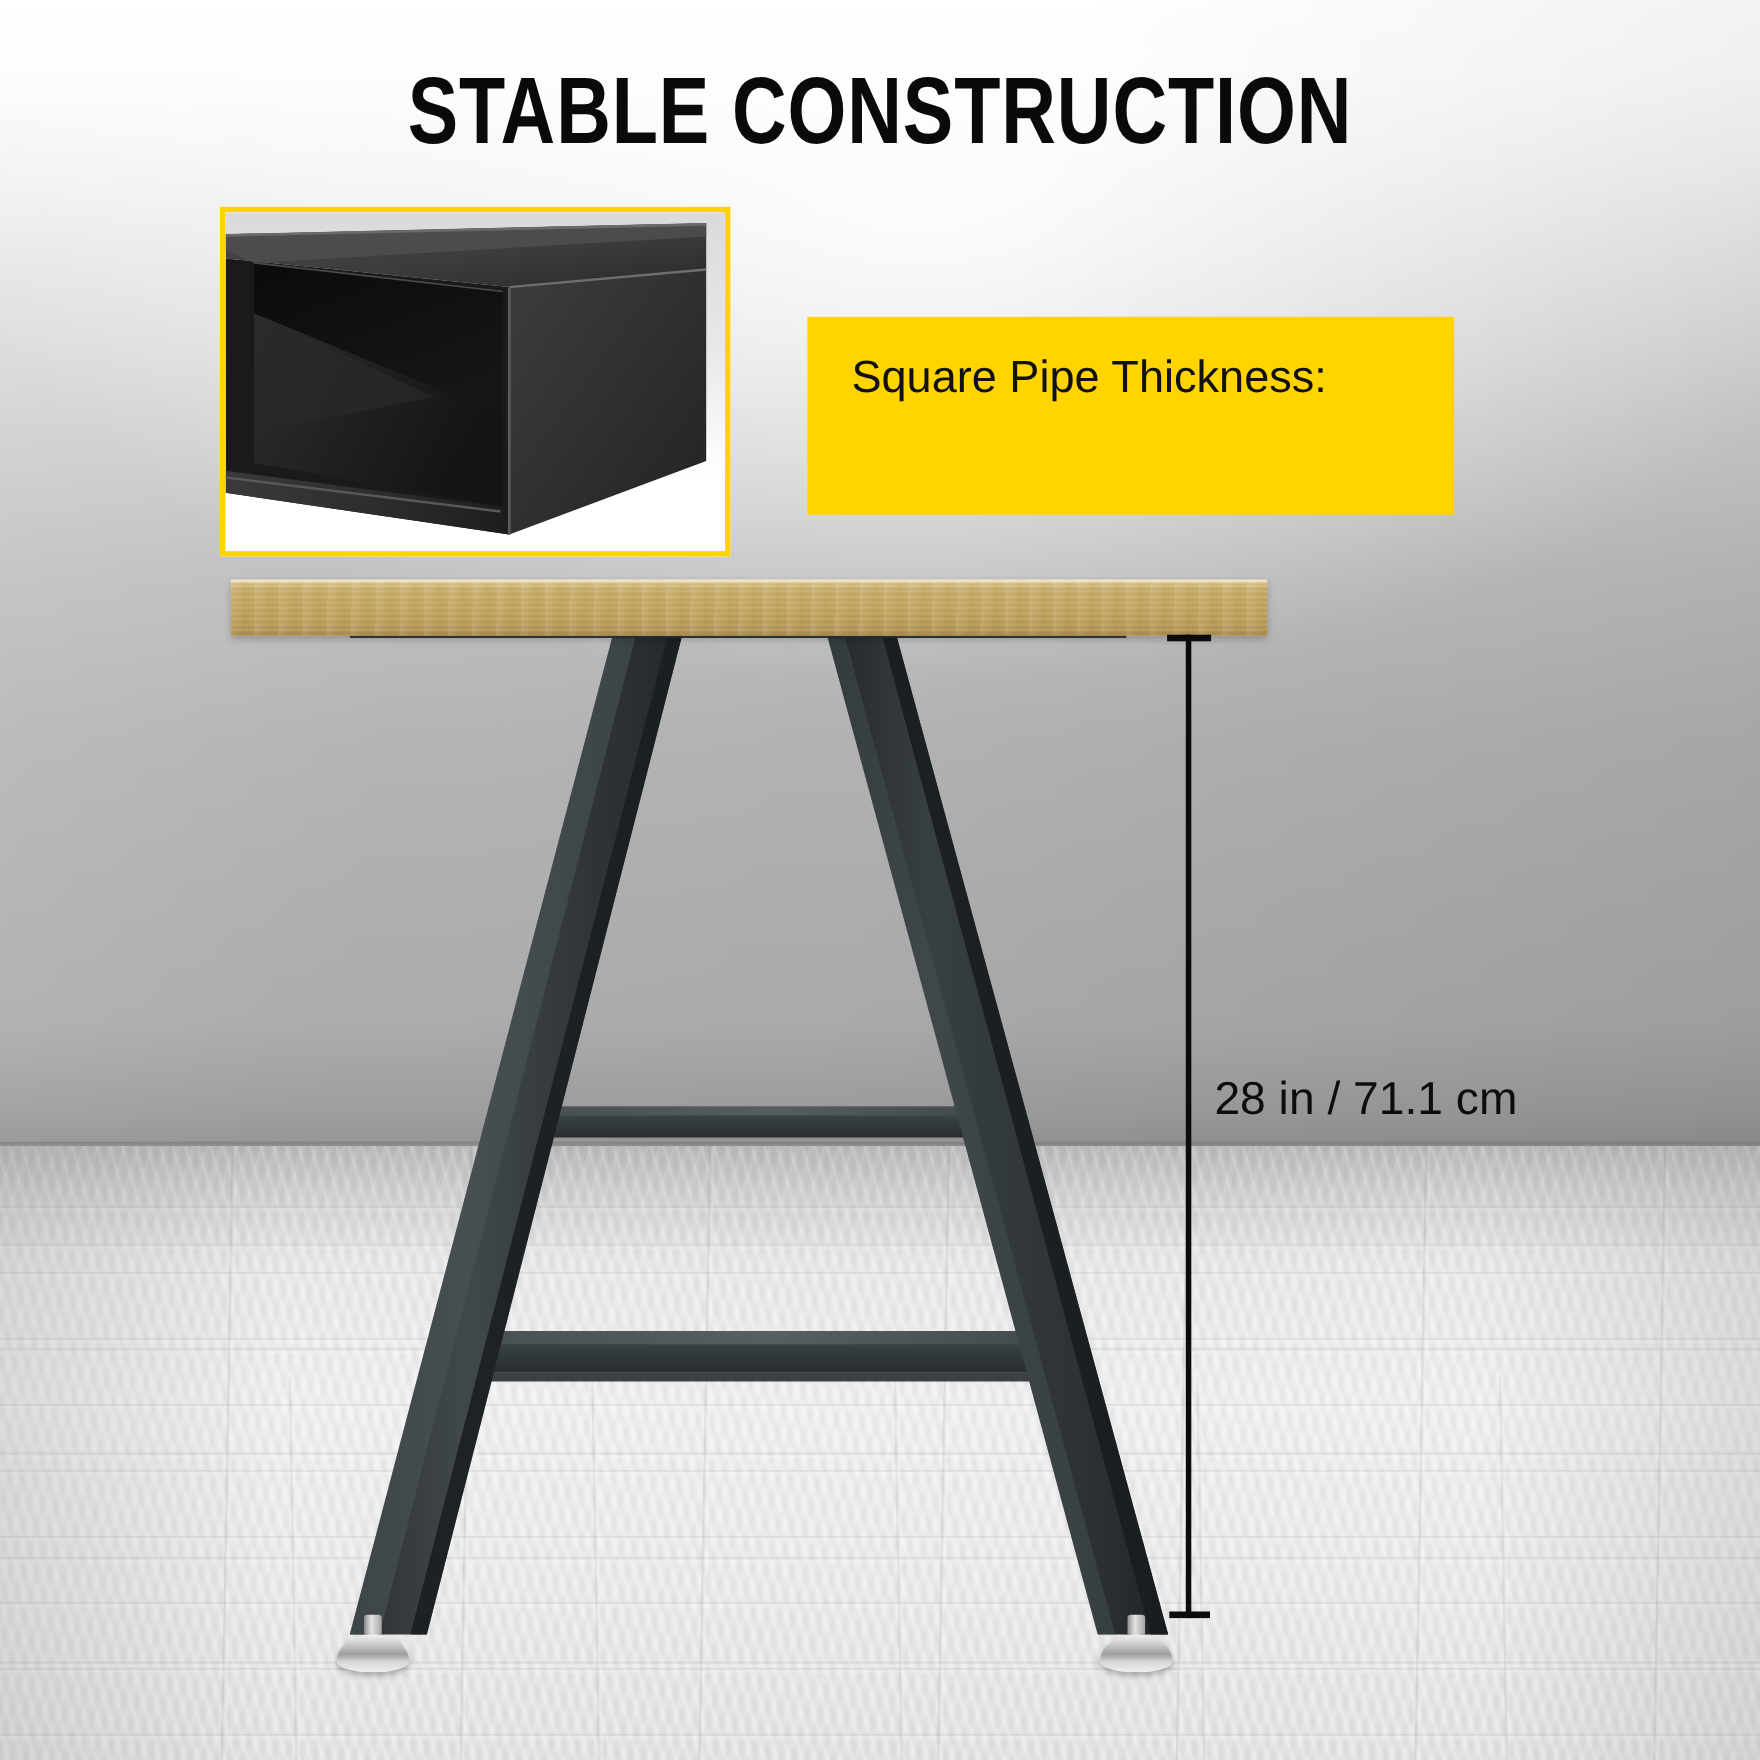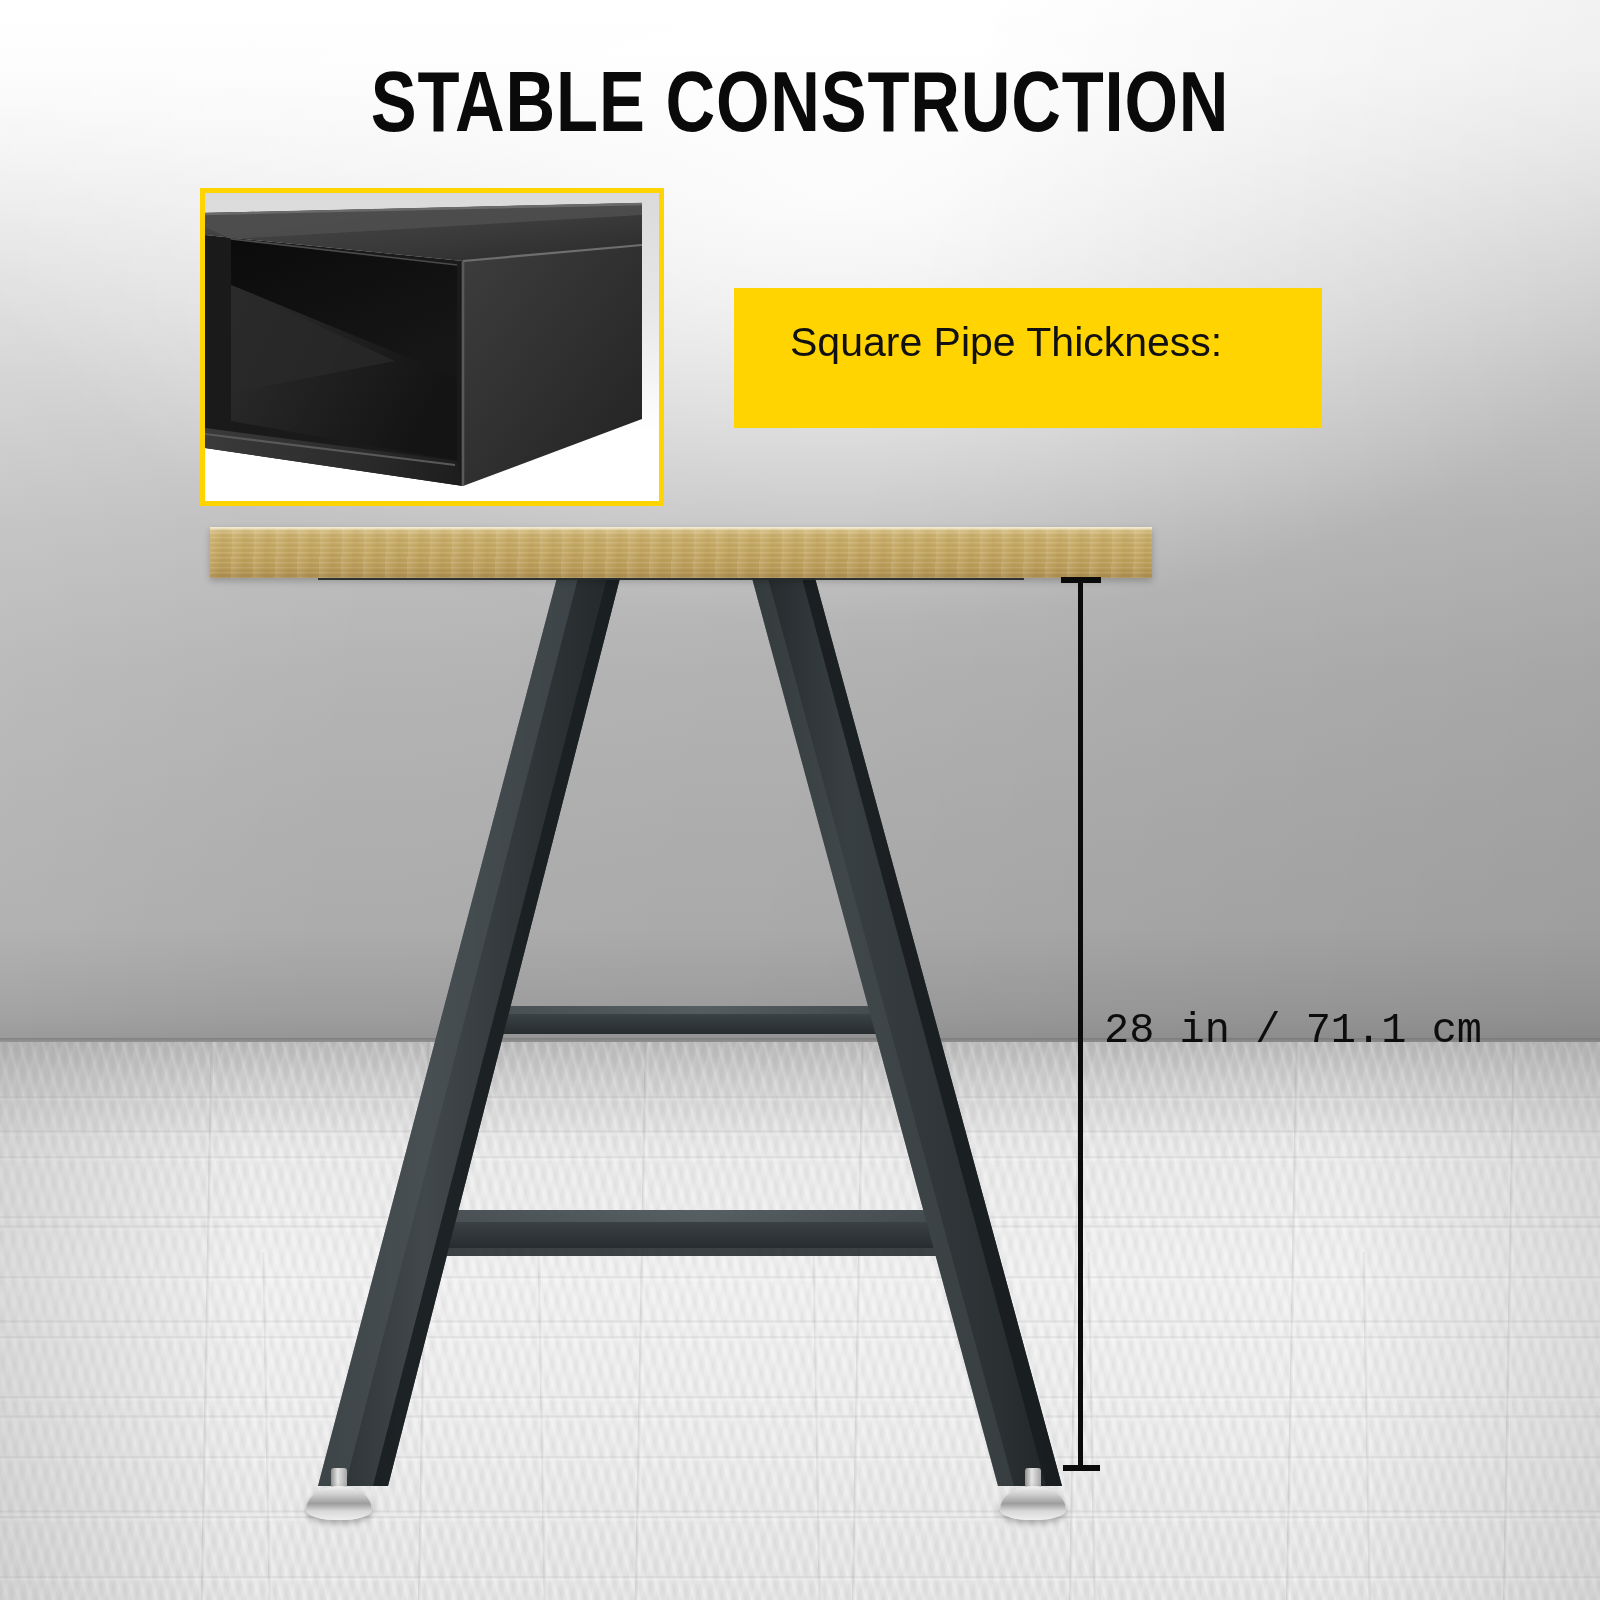--- a/index.html
+++ b/index.html
@@ -154,23 +154,23 @@
   .inset-bg {
     position:absolute; inset:0;
     background:linear-gradient(to bottom, #dadada 0%, #e8e8e8 40%, #ffffff 78%, #ffffff 100%);
   }
   
   .inset svg { position:absolute; left:0; top:0; }
 
   
   .callout {
     position:absolute;
-    left:734px; top:288px; width:588px; height:140px;
+    left:734px; top:288px; width:588px; height:180px;
     background:#FFD400;
-    padding:26px 0 0 56px;
+    padding:26px 0 0 40px;
   }
   .callout-line {
     font-size:41px;
     line-height:56px;
     color:#111111;
     font-family:"Liberation Sans", sans-serif;
     white-space:nowrap;
   }
 
   
@@ -243,22 +243,21 @@
   .dim-cap {
     position:absolute; height:6px; background:#0b0b0b;
   }
   .dim-cap-top { left:1061px; top:577px; width:40px; }
   .dim-cap-bottom { left:1063px; top:1465px; width:37px; }
   .dim-label {
     position:absolute; left:1104px; top:975px;
     font-size:42px;
     color:#0d0d0d;
     white-space:nowrap;
-    font-family:Liberation Mono, monospace;
-    margin-top:32px;
+    font-family:Liberation Sans, sans-serif;
   }
 </style>
 </head>
 <body>
 
 <div id="stage">
 
   <div class="wall">
     <div class="wall-sheen"></div>
     <div class="wall-base-shadow"></div>

